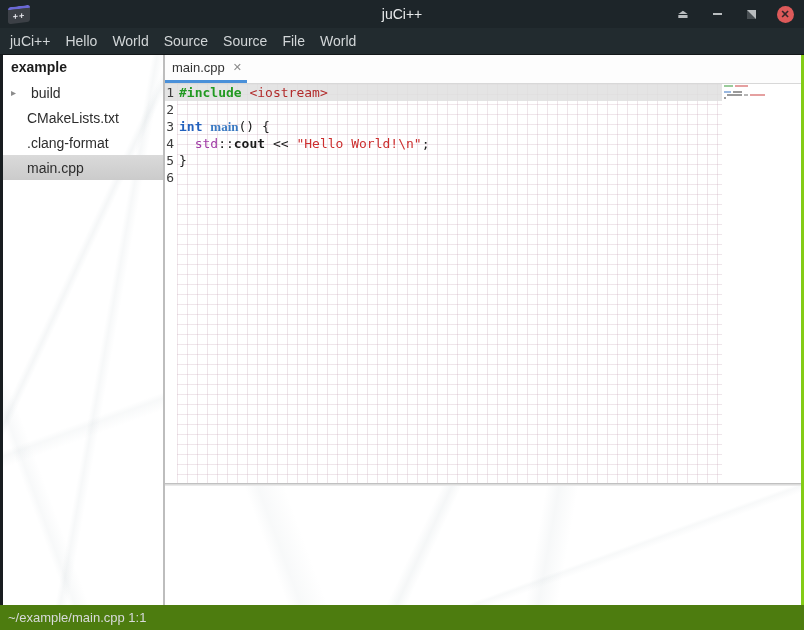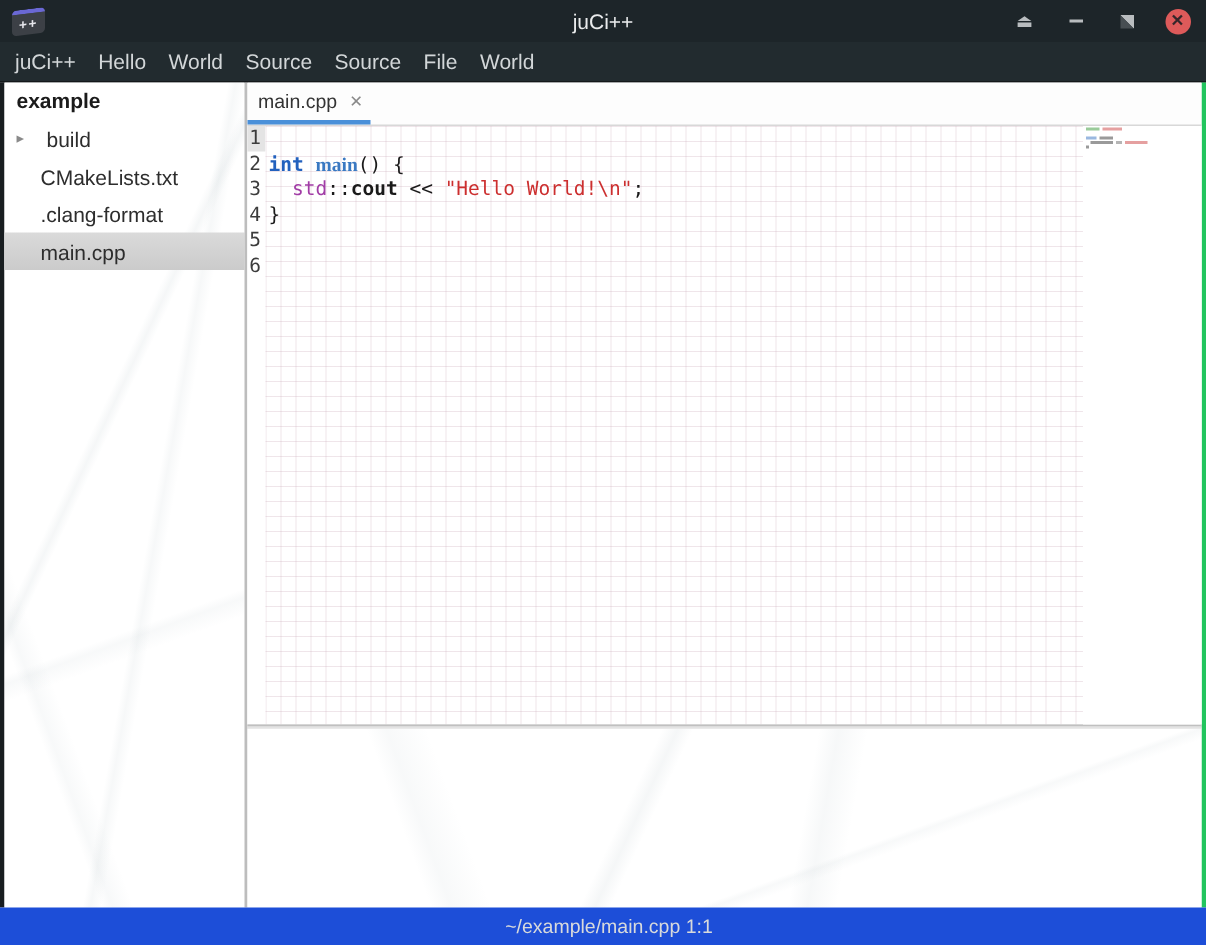--- a/index.html
+++ b/index.html
@@ -20,21 +20,21 @@
   .ic-restore { width:9px; height:9px; background:linear-gradient(to bottom left, #b9bdbf 48%, #474e52 52%); }
   .ic-close { width:17px; height:17px; border-radius:50%; background:#dd5a5a; color:#35262a;
               font-size:11px; font-weight:bold; display:flex; align-items:center; justify-content:center; line-height:1; }
 
   
   .menubar { height:27px; background:#222b2f; display:flex; align-items:center; padding-left:10px;
              gap:15px; flex:0 0 auto; border-bottom:1px solid #14181a; }
   .menu-item { color:#d2d6d8; font-size:14px; cursor:default; }
 
   
-  .main { flex:1 1 auto; display:flex; min-height:0; border-left:3px solid #181d20; border-right:3px solid #22c55e; }
+  .main { flex:1 1 auto; display:flex; min-height:0; border-left:3px solid #181d20; border-right:3px solid #84cc16; }
 
   .textured { background-image:
       linear-gradient(115deg, transparent 40%, rgba(110,135,145,0.07) 41.5%, transparent 43%),
       linear-gradient(100deg, transparent 58%, rgba(110,135,145,0.06) 60%, transparent 63%),
       linear-gradient(70deg,  transparent 18%, rgba(110,135,145,0.05) 20%, transparent 24%),
       linear-gradient(160deg, transparent 65%, rgba(110,135,145,0.05) 66%, transparent 68%);
     background-color:#ffffff; }
 
   
   .sidebar { width:160px; flex:0 0 auto; display:flex; flex-direction:column; }
@@ -77,22 +77,22 @@
   .tok-str { }
   .minimap { flex:1 1 auto; background:#fff; position:relative; cursor:pointer; }
   .mm-row { position:absolute; left:2px; height:2px; display:flex; gap:2px; }
   .mm-seg { height:2px; }
 
   .hsplit { height:3px; background:#dcdcdc; border-top:1px solid #c0c0c0; border-bottom:1px solid #e9e9e9; flex:0 0 auto; cursor:row-resize; }
 
   .bottompanel { flex:1 1 auto; }
 
   
-  .statusbar { height:25px; background:#1d4ed8; color:#d8dadb; font-size:13px; display:flex;
-               align-items:center; padding-left:8px; flex:0 0 auto;justify-content:center; }
+  .statusbar { height:25px; background:#4d7c0f; color:#d8dadb; font-size:13px; display:flex;
+               align-items:center; padding-left:8px; flex:0 0 auto; }
 </style>
 </head>
 <body>
 
 <div class="window">
 
   <div class="titlebar">
     <div class="app-logo">++</div>
     <div class="win-title">juCi++</div>
     <div class="win-controls">
@@ -157,20 +157,21 @@
       <div class="editor">
         <div class="gutter" id="gutter">
             <div class="gut-row cur">1</div>
             <div class="gut-row">2</div>
             <div class="gut-row">3</div>
             <div class="gut-row">4</div>
             <div class="gut-row">5</div>
             <div class="gut-row">6</div>
           </div>
         <div class="codecol" id="codecol">
+            <div class="code-row cur"><span class="tok-pp" style="color: rgb(34, 154, 34);">#include</span><span class="tok-pl" style="color: rgb(26, 26, 26);"> </span><span class="tok-inc" style="color: rgb(178, 43, 43);">&lt;iostream&gt;</span></div>
             <div class="code-row"></div>
             <div class="code-row"><span class="tok-kw" style="color: rgb(34, 97, 190);">int</span><span class="tok-pl" style="color: rgb(26, 26, 26);"> </span><span class="tok-fn" style="color: rgb(58, 121, 194); font-family: Liberation Serif, serif;">main</span><span class="tok-pl" style="color: rgb(26, 26, 26);">() {</span></div>
             <div class="code-row"><span class="tok-pl" style="color: rgb(26, 26, 26);">  </span><span class="tok-ns" style="color: rgb(161, 60, 166);">std</span><span class="tok-pl" style="color: rgb(26, 26, 26);">::</span><span class="tok-b" style="color: rgb(26, 26, 26);">cout</span><span class="tok-pl" style="color: rgb(26, 26, 26);"> &lt;&lt; </span><span class="tok-str" style="color: rgb(204, 47, 47);">"Hello World!\n"</span><span class="tok-pl" style="color: rgb(26, 26, 26);">;</span></div>
             <div class="code-row"><span class="tok-pl" style="color: rgb(26, 26, 26);">}</span></div>
             <div class="code-row"></div>
           </div>
         <div class="minimap" id="minimap">
             <div class="mm-row" style="top: 1px; left: 2px;">
               <span class="mm-seg" style="width: 9px; background: rgb(154, 203, 154);"></span>
               <span class="mm-seg" style="width: 13px; background: rgb(229, 160, 160);"></span>

